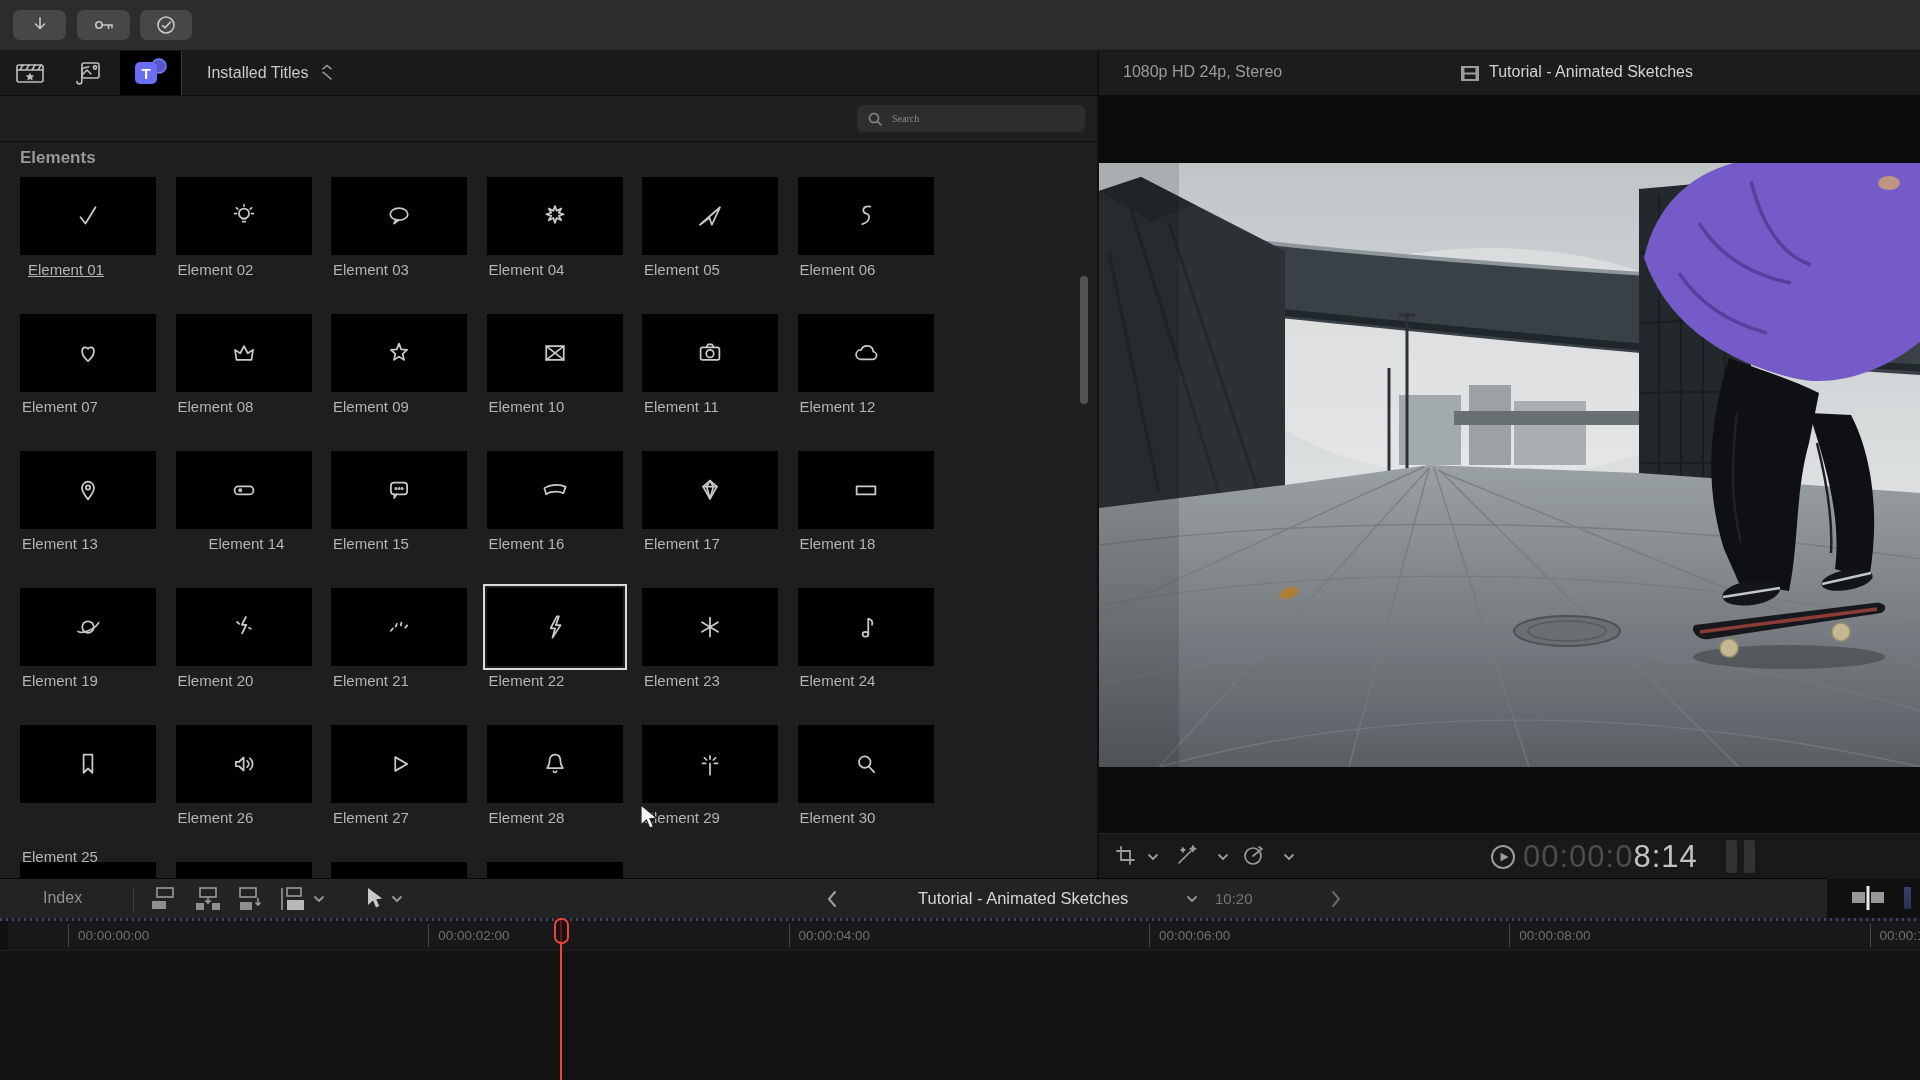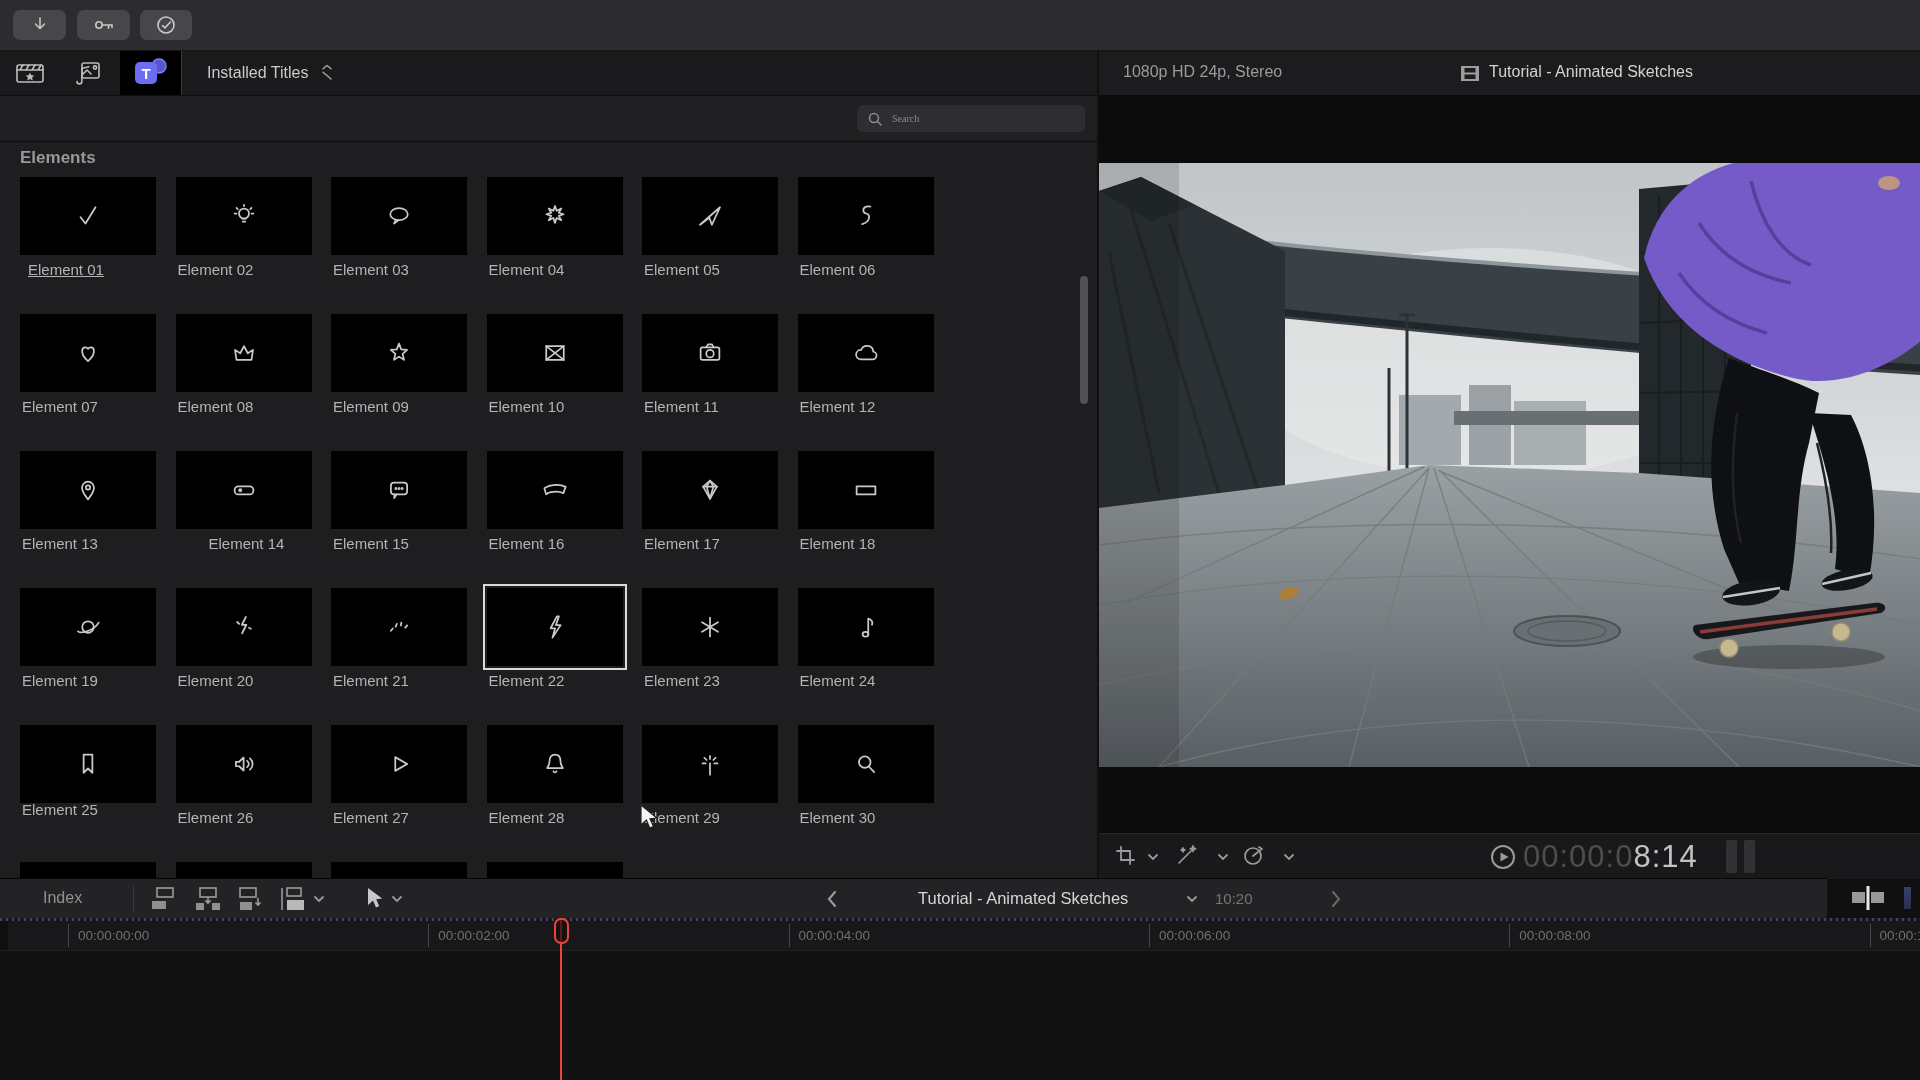--- a/index.html
+++ b/index.html
@@ -440,21 +440,21 @@
           </div>
         </div>
         <div class="tlabel" style="left: 799.5px; top: 530px;">Element 24</div>
         <div class="tile" style="left: 20px; top: 583px;">
           <div class="cv">
             <svg class="elicon" width="30" height="30">
               <use href="#ic-bookmark"></use>
             </svg>
           </div>
         </div>
-        <div class="tlabel" style="left: 22px; top: 659px;">Element 25</div>
+        <div class="tlabel" style="left: 22px; top: 706px;">Element 25</div>
         <div class="tile" style="left: 175.5px; top: 583px;">
           <div class="cv">
             <svg class="elicon" width="30" height="30">
               <use href="#ic-speaker"></use>
             </svg>
           </div>
         </div>
         <div class="tlabel" style="left: 177.5px; top: 667px;">Element 26</div>
         <div class="tile" style="left: 331px; top: 583px;">
           <div class="cv">

